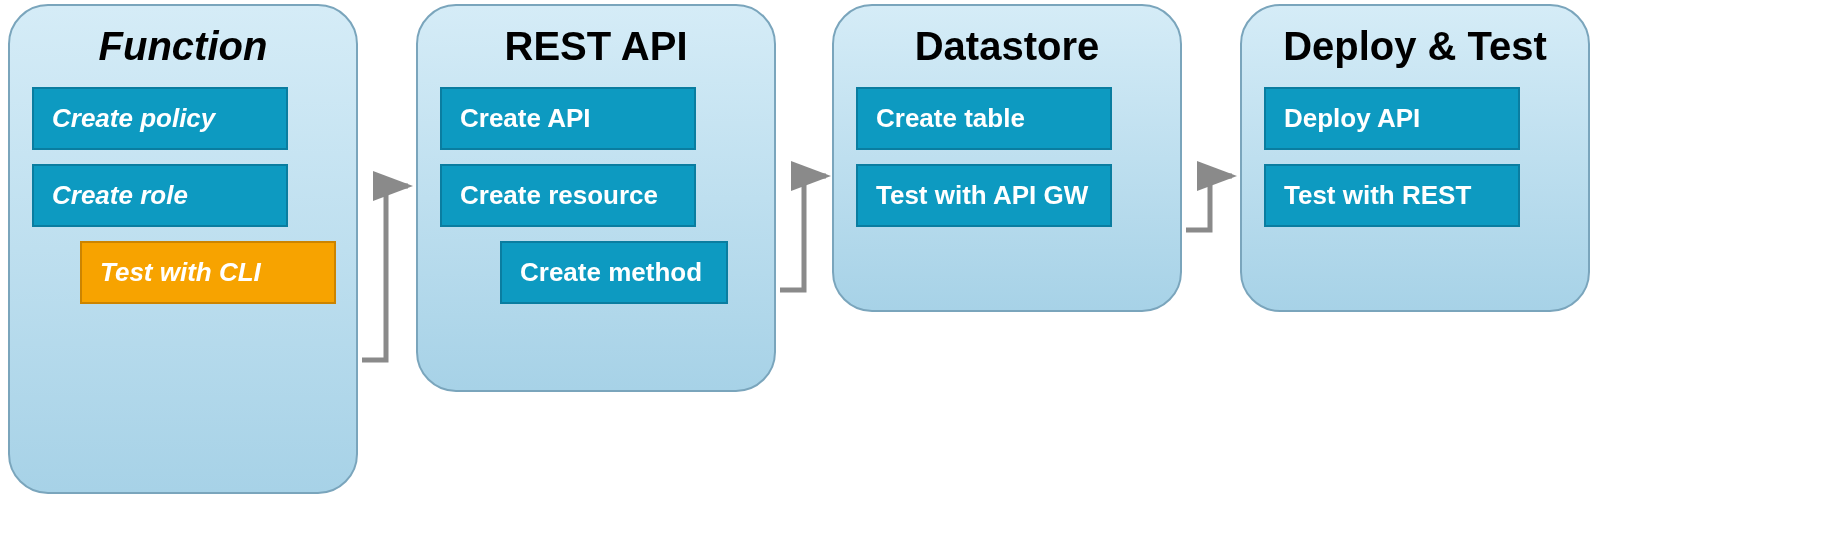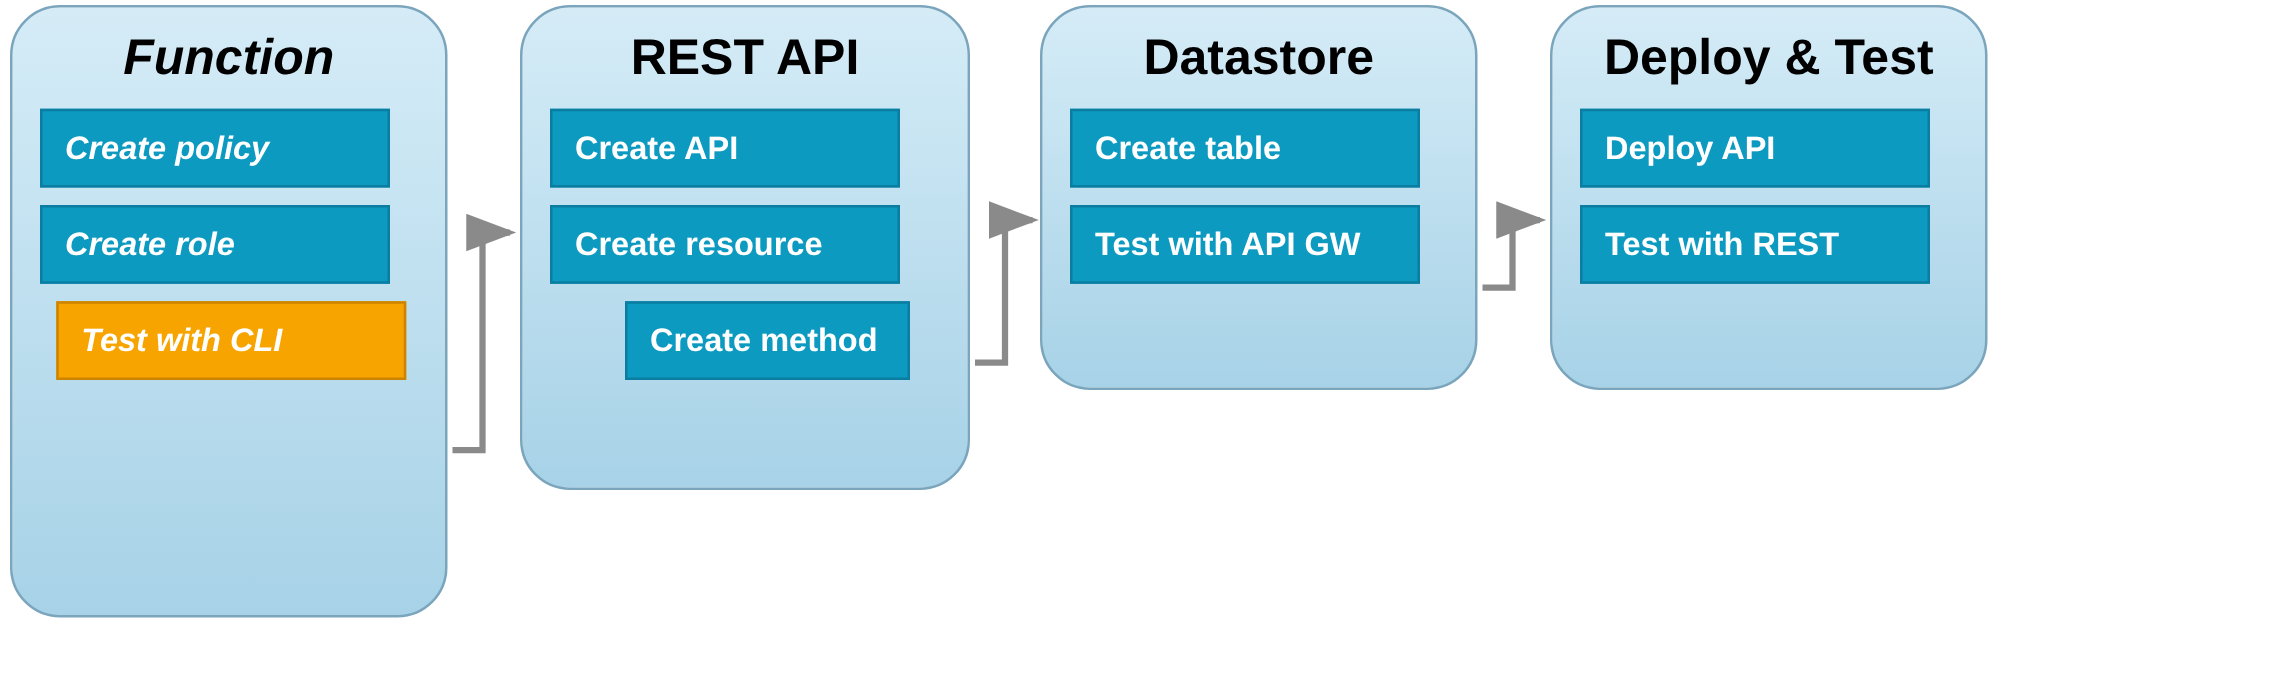--- a/index.html
+++ b/index.html
@@ -27,29 +27,29 @@
     margin-bottom: 18px;
   }
   .step {
     background: #0d9ac1;
     border: 2px solid #0a7da0;
     color: #ffffff;
     font-weight: bold;
     font-size: 26px;
     padding: 14px 18px;
     margin-bottom: 14px;
-    width: 280px;
+    width: 256px;
   }
   .step.highlight {
     background: #f7a300;
     border: 2px solid #cc8400;
   }
   .indent-0 { margin-left: 0px; }
   .indent-1 { }
-  .indent-2 { margin-left: 13px; }
+  .indent-2 { margin-left: 48px; }
   .indent-3 { margin-left: 60px; width: 228px; }
   svg.arrow {
     position: absolute;
     overflow: visible;
   }
 </style>
 </head>
 <body>
 
 <div class="stage" style="left:8px; top:4px; width:350px; height:490px;font-style:italic;">

